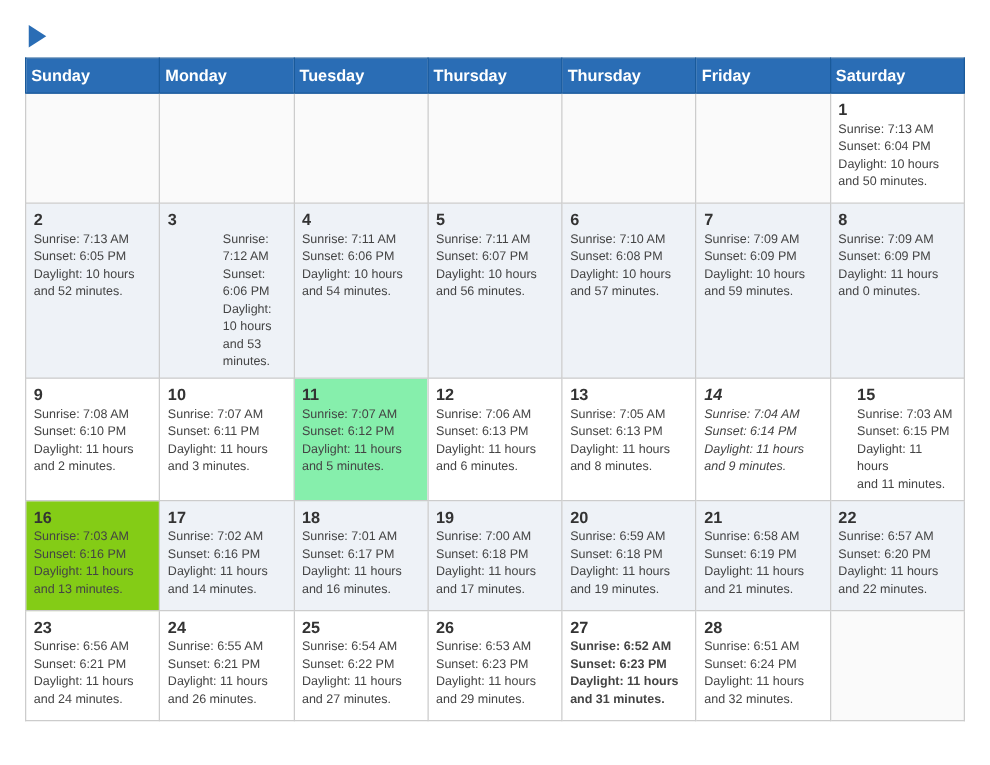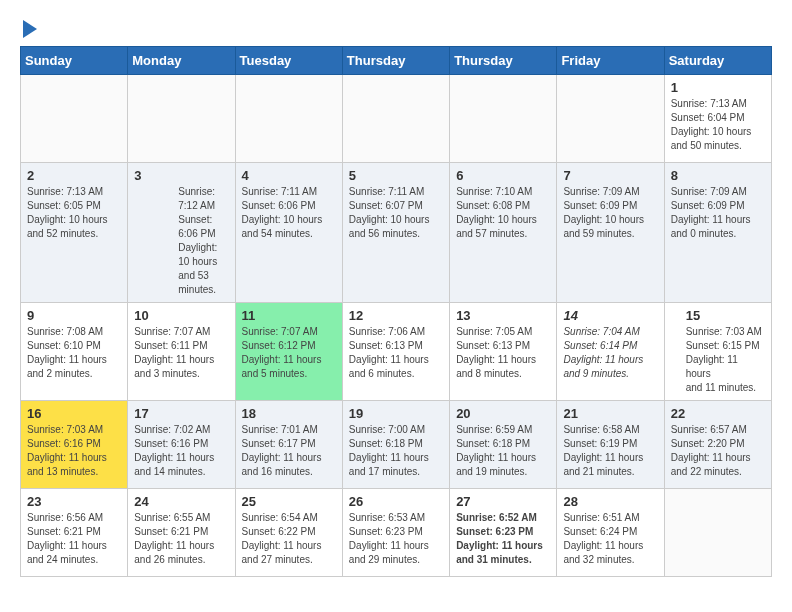--- a/index.html
+++ b/index.html
@@ -246,21 +246,21 @@
         </td>
         <td style="background-color: rgb(255, 255, 255); padding-left: 21px;">
           <span class="day-number">15</span>
           <div class="day-info" style="white-space: pre-line;">Sunrise: 7:03 AM
 Sunset: 6:15 PM
 Daylight: 11 hours
 and 11 minutes.</div>
         </td>
       </tr>
       <tr>
-        <td style="background-color: #fde047;">
+        <td style="background-color: #84cc16;">
           <span class="day-number">16</span>
           <div class="day-info" style="white-space: pre-line;">Sunrise: 7:03 AM
 Sunset: 6:16 PM
 Daylight: 11 hours
 and 13 minutes.</div>
         </td>
         <td style="background-color: rgb(238, 242, 247);">
           <span class="day-number">17</span>
           <div class="day-info" style="white-space: pre-line;">Sunrise: 7:02 AM
 Sunset: 6:16 PM
@@ -291,21 +291,21 @@
         <td style="background-color: rgb(238, 242, 247);">
           <span class="day-number">21</span>
           <div class="day-info" style="white-space: pre-line;">Sunrise: 6:58 AM
 Sunset: 6:19 PM
 Daylight: 11 hours
 and 21 minutes.</div>
         </td>
         <td style="background-color: rgb(238, 242, 247);">
           <span class="day-number">22</span>
           <div class="day-info" style="white-space: pre-line;">Sunrise: 6:57 AM
-Sunset: 2:20 PM
+Sunset: 6:20 PM
 Daylight: 11 hours
 and 22 minutes.</div>
         </td>
       </tr>
       <tr>
         <td style="background-color: rgb(255, 255, 255);">
           <span class="day-number">23</span>
           <div class="day-info" style="white-space: pre-line;">Sunrise: 6:56 AM
 Sunset: 6:21 PM
 Daylight: 11 hours

